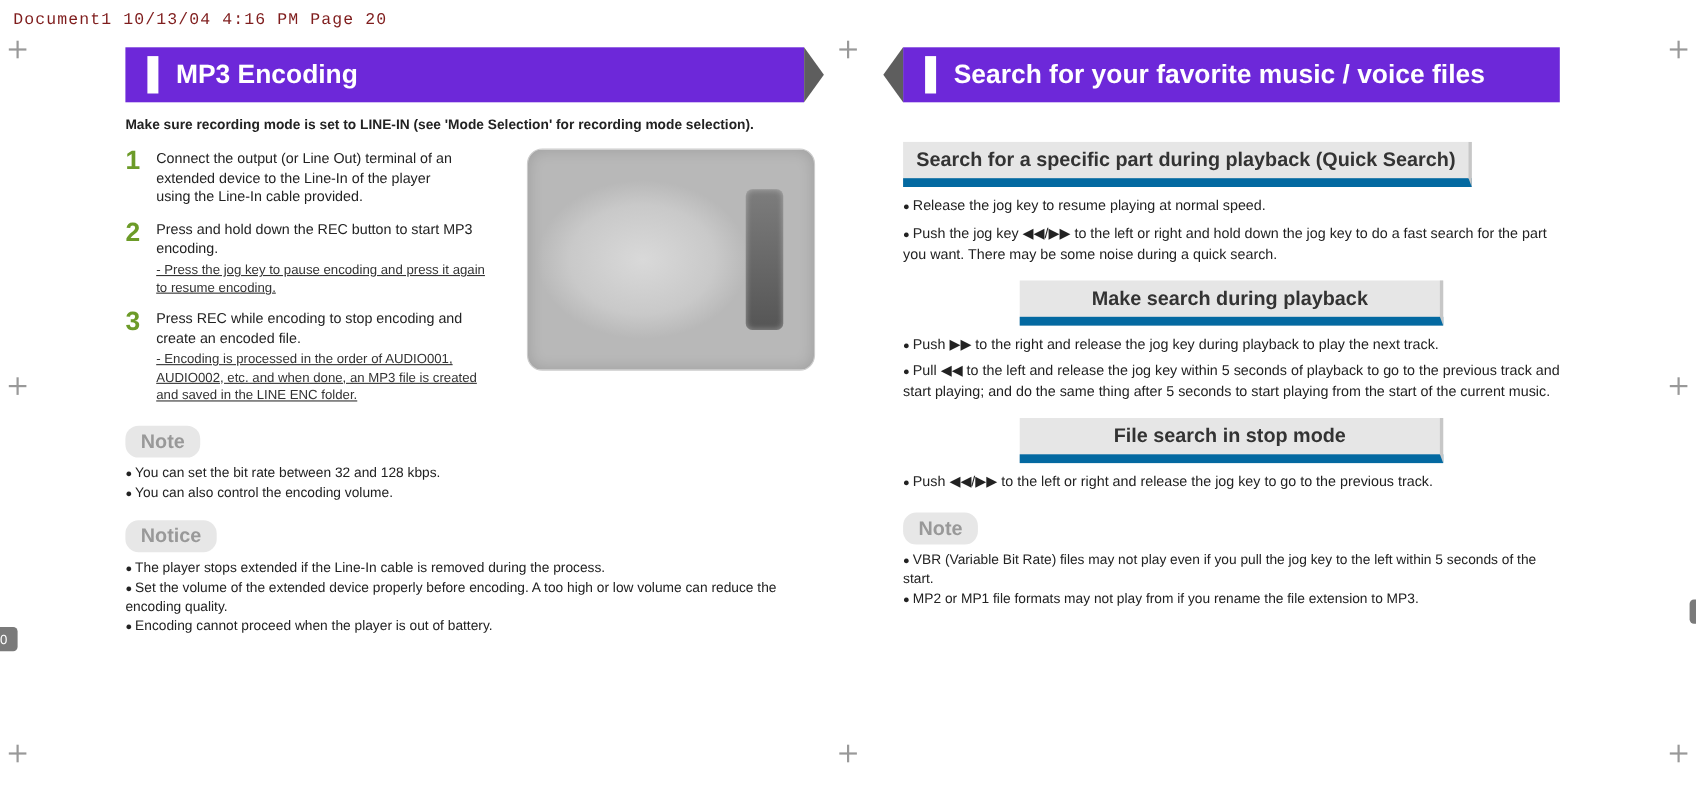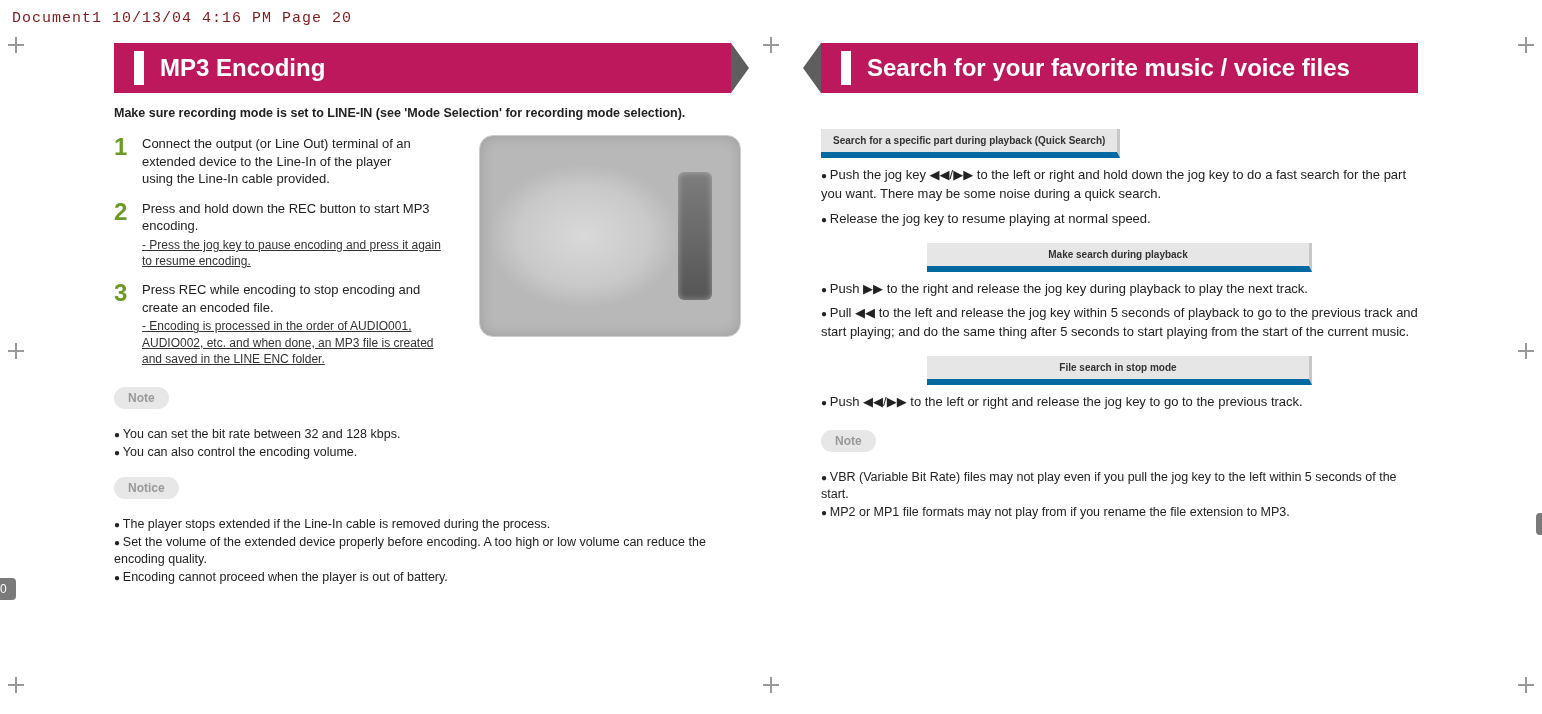--- a/index.html
+++ b/index.html
@@ -25,21 +25,21 @@
   .page {
     width: 50%;
     vertical-align: top;
     box-sizing: border-box;
     position: relative;
   }
   .page-left  { float:left; padding: 0 40px 0 70px; }
   .page-right { float:right; padding: 0 80px 0 50px; }
 
   .banner {
-    background: #be185d;
+    background: #6d28d9;
     color: #fff;
     height: 50px;
     display: flex;
     align-items: center;
     position: relative;
     padding-left: 46px;
     font-weight: bold;
     font-size: 24px;
     border-radius: 0;
   }
@@ -105,38 +105,38 @@
     background: linear-gradient(180deg,#7d7d7d,#555);
     border-radius:6px;
     box-shadow: inset 0 0 6px rgba(255,255,255,.4);
   }
 
   .pill {
     display:inline-block;
     background:#e7e7e7;
     color:#999;
     font-weight:bold;
-    font-size:12px;
+    font-size:18px;
     padding:4px 14px;
     border-radius: 12px;
-    margin: 8px 0 17px 0;
+    margin: 8px 0 6px 0;
   }
   ul.notes { margin:0 0 8px 0; padding:0; list-style:none; font-size:12.5px; line-height:1.4;}
   ul.notes li::before { content:"● "; font-size:10px; }
 
   .section-bar {
     background:#e6e6e6;
     border-right:3px solid #c7c7c7;
-    border-bottom:6px solid #0369a1;
+    border-bottom:8px solid #0369a1;
     padding:6px 12px;
     font-weight:bold;
     color:#333;
     margin: 14px 0 8px 0;
     display:inline-block;
-    font-size:10px;
+    font-size:18px;
   }
   .section-bar.center{
     display:block;
     text-align:center;
     margin-left:auto; margin-right:auto;
     width: 60%;
   }
   .body-text { font-size:13px; line-height:1.45; }
   .body-text li { margin-bottom:6px; }
   ul.bullets { margin:0 0 10px 0; padding:0; list-style:none; }
@@ -239,22 +239,22 @@
   <div class="page page-right">
     <div class="banner notch-right">
       <span class="bar"></span>
       <span>Search for your favorite music / voice files</span>
     </div>
 
     <div style="height:22px;"></div>
 
     <div class="section-bar">Search for a specific part during playback (Quick Search)</div>
     <ul class="bullets body-text">
+      <li>Release the jog key to resume playing at normal speed.</li>
       <li>Push the jog key ◀◀/▶▶ to the left or right and hold down the jog key to do a fast search for the part you want. There may be some noise during a quick search.</li>
-      <li>Release the jog key to resume playing at normal speed.</li>
     </ul>
 
     <div class="section-bar center">Make search during playback</div>
     <ul class="bullets body-text">
       <li>Push ▶▶ to the right and release the jog key during playback to play the next track.</li>
       <li>Pull ◀◀ to the left and release the jog key within 5 seconds of playback to go to the previous track and start playing; and do the same thing after 5 seconds to start playing from the start of the current music.</li>
     </ul>
 
     <div class="section-bar center">File search in stop mode</div>
     <ul class="bullets body-text">

